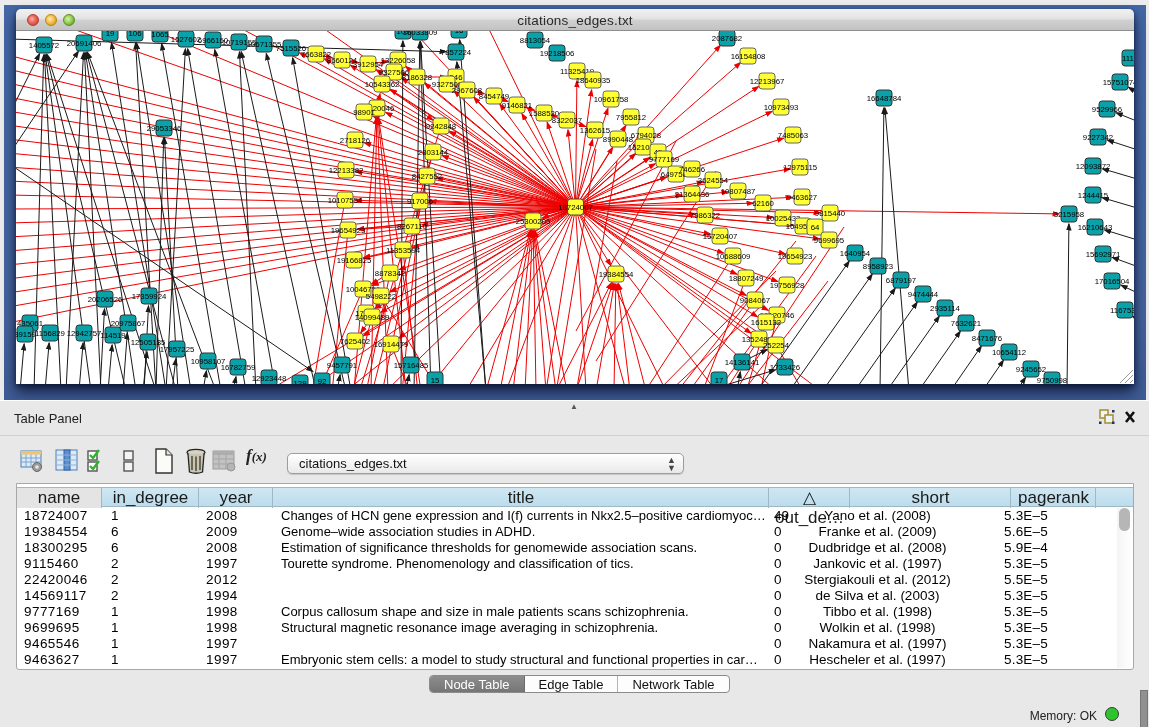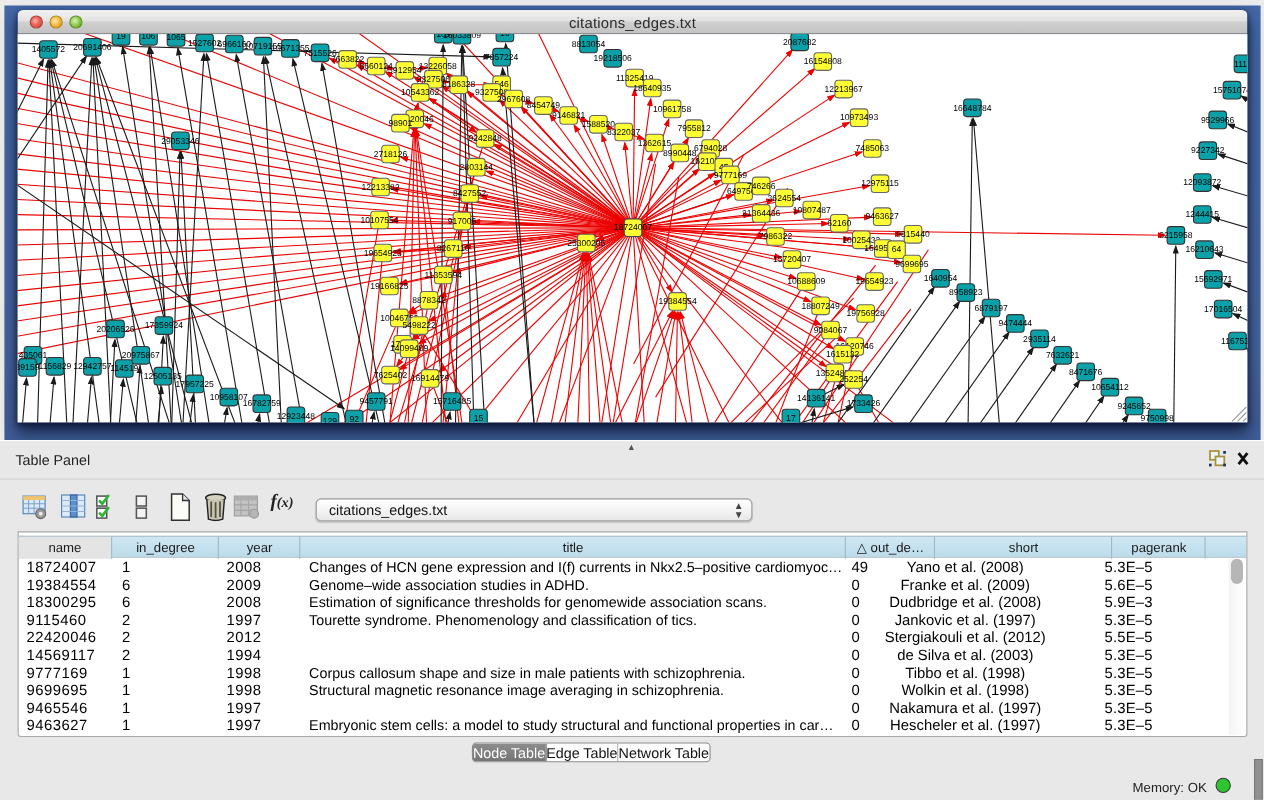--- a/index.html
+++ b/index.html
@@ -12,31 +12,31 @@
 .title{position:absolute;left:0;right:0;top:4px;text-align:center;font-size:13.5px;font-weight:400;color:#2a2a2a;letter-spacing:.2px}
 .tablepanel{position:absolute;left:0;top:400px;width:1149px;height:327px;background:#e8e8e8;border-top:1px solid #fff}
 .tp-title{position:absolute;left:14px;top:10px;font-size:13px;color:#222}
 .tp-icons{position:absolute;right:10px;top:8px}
 .toolbar{position:absolute;left:0;top:34px;width:1149px;height:46px;border-top:1px solid #d0d0d0}
 .ticon{position:absolute;top:12px}
 .combo{position:absolute;left:287px;top:52px;width:397px;height:21px;background:linear-gradient(180deg,#ffffff,#f2f2f2 60%,#e8e8e8);border:1px solid #9d9d9d;border-radius:5px;font-size:13px;color:#111;line-height:19px;padding-left:11px;box-shadow:0 1px 1px rgba(0,0,0,.15)}
 .combo .stepper{position:absolute;right:7px;top:2px;font-size:9px;color:#444;line-height:8px;text-align:center}
 .tblwrap{position:absolute;left:16px;top:82px;width:1118px;height:187px;background:#fff;border:1px solid #a8a8a8;border-radius:0 0 3px 3px;overflow:hidden}
 .thead{position:absolute;left:0;top:3px;width:1116px;height:20px;background:linear-gradient(180deg,#cfe7f2,#bcdcec);border-top:1px solid #9fb8c4;border-bottom:1px solid #9fb8c4}
-.th{position:absolute;top:0;height:20px;line-height:20px;text-align:center;font-size:12px;color:#1a1a1a;border-right:1px solid #9fb8c4}
+.th{position:absolute;top:0;height:20px;line-height:20px;text-align:center;font-size:17px;color:#1a1a1a;border-right:1px solid #9fb8c4}
 .stub{position:absolute;left:0;top:3px;width:5px;height:20px;background:#d5d5d5;border-bottom:1px solid #9fb8c4}
 .tbody{position:absolute;left:0;top:24px;width:1116px}
 .tr{position:relative;width:1116px;height:16px;font-size:13.5px;color:#000;white-space:nowrap}
 .tr div{position:absolute;top:0;height:16px;line-height:15px;overflow:hidden}
 .c0{left:7px;width:80px;letter-spacing:.45px}.c1{left:94px;width:90px}.c2{left:189px;width:80px;letter-spacing:.45px}
 .c3{left:264px;width:487px;font-size:13px}.c4{left:757px;width:78px}.c5{left:784px;width:153px;text-align:center}.c6{left:987px;width:100px;letter-spacing:.2px}
 .vscroll{position:absolute;right:1px;top:24px;width:15px;height:160px;background:linear-gradient(90deg,#f4f4f4,#fff)}
 .vthumb{position:absolute;left:2px;top:0px;width:11px;height:23px;background:#b6b6b6;border-radius:6px}
 .tabs{position:absolute;left:429px;top:274px;height:18px;display:flex;border:1px solid #8b8b8b;border-radius:4px;overflow:hidden;background:#fdfdfd;font-size:13px}
-.tab{padding:0 0;line-height:17px;color:#111;border-right:1px solid #b5b5b5}
+.tab{padding:0 14px;line-height:17px;color:#111;border-right:1px solid #b5b5b5}
 .tab.sel{background:linear-gradient(180deg,#8d8d8d,#757575);color:#fff;border-right:1px solid #6b6b6b}
 .tab:last-child{border-right:none}
 .mem{position:absolute;right:52px;top:308px;font-size:12px;font-weight:400;color:#222}
 .memdot{position:absolute;right:30px;top:306px;width:14px;height:14px;border-radius:50%;background:#2ec42e;border:1.5px solid #3a3a3a}
 .rstrip{position:absolute;right:1px;top:289px;width:8px;height:38px;background:#909090;border:1px solid #777}
 .divgrip{position:absolute;left:570px;top:1px;font-size:8px;color:#555}
 </style></head><body>
 <div class="desktop">
  <div class="win">
   <div class="titlebar">
@@ -687,21 +687,21 @@
           <div class="c5">Franke et al. (2009)</div>
           <div class="c6">5.6E–5</div>
 </div>
 <div class="tr">
 <div class="c0">18300295</div>
           <div class="c1">6</div>
           <div class="c2">2008</div>
 <div class="c3">Estimation of significance thresholds for genomewide association scans.</div>
           <div class="c4">0</div>
           <div class="c5">Dudbridge et al. (2008)</div>
-          <div class="c6">5.9E–3</div>
+          <div class="c6">5.9E–4</div>
 </div>
 <div class="tr">
 <div class="c0">9115460</div>
           <div class="c1">2</div>
           <div class="c2">1997</div>
 <div class="c3">Tourette syndrome. Phenomenology and classification of tics.</div>
           <div class="c4">0</div>
           <div class="c5">Jankovic et al. (1997)</div>
           <div class="c6">5.3E–5</div>
 </div>
@@ -718,21 +718,21 @@
           <div class="c1">2</div>
           <div class="c2">1994</div>
           <div class="c4">0</div>
           <div class="c5">de Silva et al. (2003)</div>
           <div class="c6">5.3E–5</div>
 </div>
 <div class="tr">
 <div class="c0">9777169</div>
           <div class="c1">1</div>
           <div class="c2">1998</div>
-<div class="c3">Corpus callosum shape and size in male patients with schizophrenia.</div>
+<div class="c3">Corpus callosum shape and size in male patients scans schizophrenia.</div>
           <div class="c4">0</div>
           <div class="c5">Tibbo et al. (1998)</div>
           <div class="c6">5.3E–5</div>
 </div>
 <div class="tr">
 <div class="c0">9699695</div>
           <div class="c1">1</div>
           <div class="c2">1998</div>
 <div class="c3">Structural magnetic resonance image averaging in schizophrenia.</div>
           <div class="c4">0</div>

